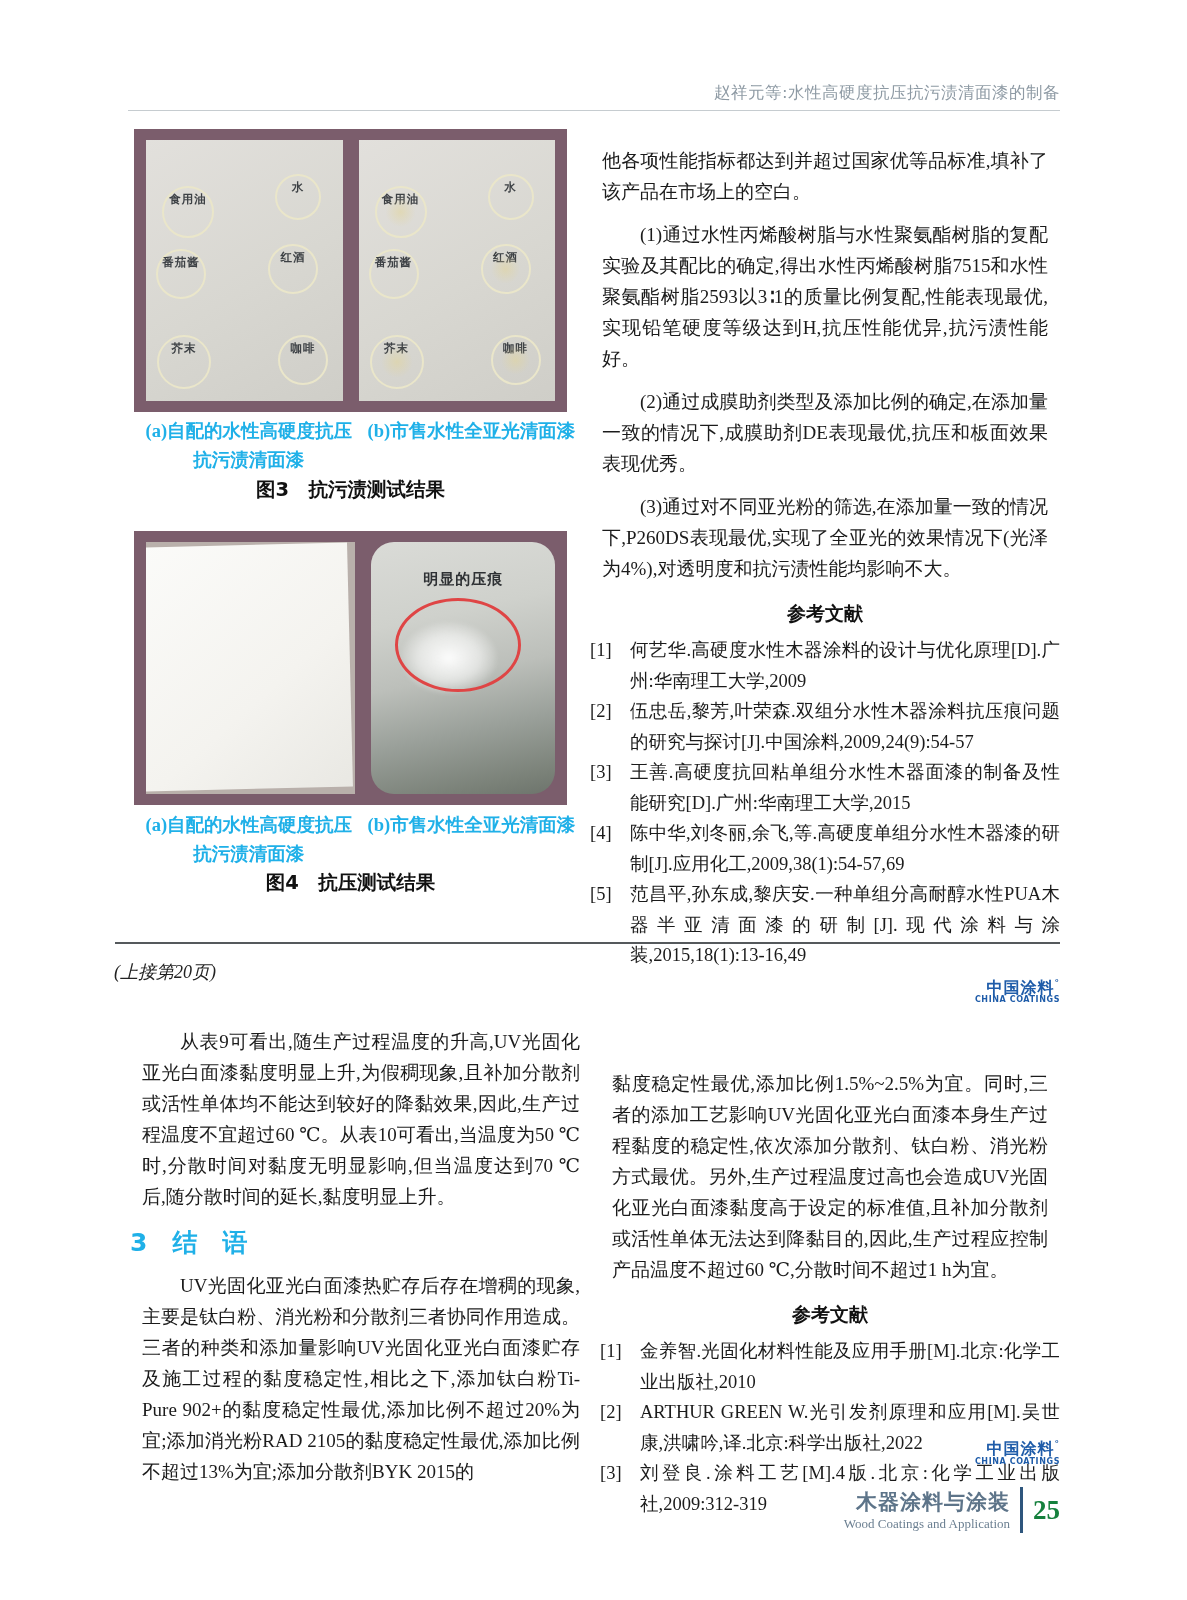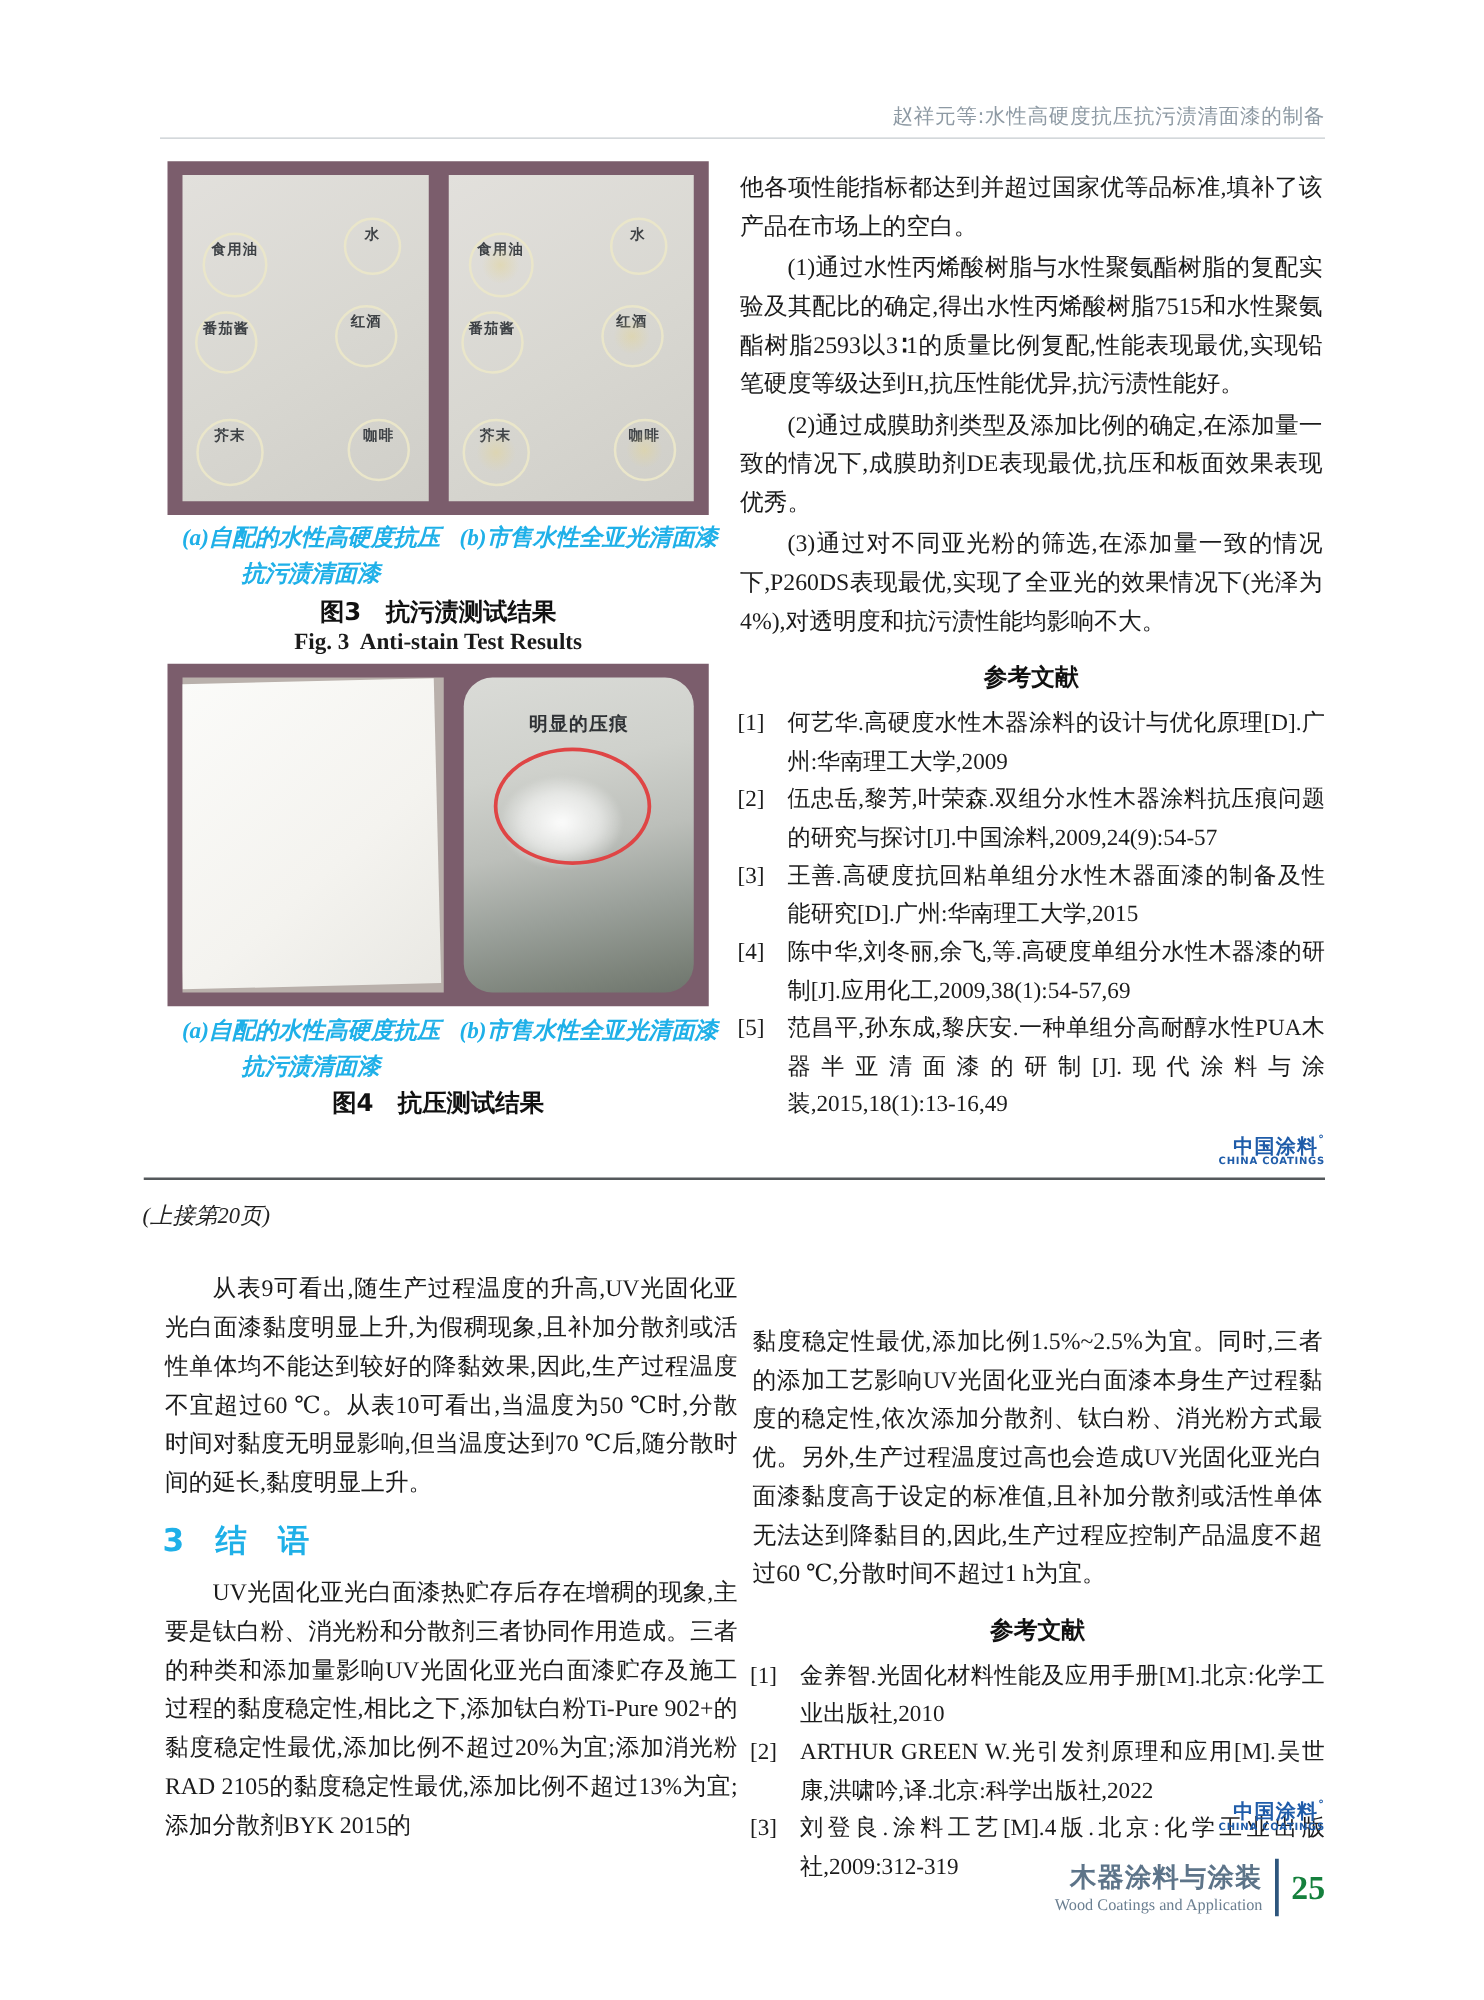--- a/index.html
+++ b/index.html
@@ -72,21 +72,21 @@
     filter:blur(2px);
   }
   .press-ellipse {
     position:absolute; left:24px; top:56px; width:120px; height:88px;
     border:3px solid #df4545; border-radius:50%;
   }
 
   
   .fig-caption {
     position:absolute; left:130px; width:440px; display:flex;
-    font-style:italic; font-weight:bold; color:#1fb0e8;
+    font-weight:bold; color:#1fb0e8;
     font-size:18.5px; line-height:29px;
   }
   #fig3-caption { top:417px; }
   #fig4-caption { top:811px; }
   .cap-a { width:54%; text-align:center; }
   .cap-b { width:46%; text-align:center; white-space:nowrap; }
 
   .fig-title-cn {
     position:absolute; left:134px; width:433px; text-align:center;
     font-family:"DejaVu Sans","Liberation Sans",sans-serif;
@@ -102,21 +102,21 @@
   #fig4-title-en { top:897px; }
 
   
   .col {
     position:absolute; box-sizing:border-box;
     font-size:19px; line-height:31px; text-align:justify;
   }
   #col-top-right   { left:590px; top:133px;  width:470px; }
   #col-bottom-left { left:130px; top:1014px; width:462px; }
   #col-bottom-right{ left:600px; top:1056px; width:460px; }
-  p.para { margin:2px; text-indent:2em; }
+  p.para { margin:12px; text-indent:2em; }
   p.para.no-indent { text-indent:0; }
 
   .refs-title {
     text-align:center; font-weight:bold; margin:14px 0 6px;
     font-size:19px; font-family:"DejaVu Sans","Liberation Sans",sans-serif; color:#111;
   }
   .ref { display:flex; font-size:18.5px; line-height:30.5px; }
   .ref-num { flex:0 0 40px; }
   .ref-text { flex:1; text-align:justify; }
 
@@ -204,21 +204,20 @@
   </div>
 
   <div class="fig-caption" id="fig3-caption">
     <div class="cap-a">
       <div>(a)自配的水性高硬度抗压</div>
       <div>抗污渍清面漆</div>
     </div>
     <div class="cap-b">(b)市售水性全亚光清面漆</div>
   </div>
   <div class="fig-title-cn" id="fig3-title-cn">图3　抗污渍测试结果</div>
-  <div class="fig-title-en" id="fig3-title-en">Fig. 3  Anti-stain Test Results</div>
 
   <div class="fig-frame" id="fig4-frame">
     <div class="board-panel-left">
       <div class="white-board"></div>
     </div>
     <div class="board-panel-right">
       <div class="press-annotation">明显的压痕</div>
       <div class="press-glow"></div>
       <div class="press-ellipse"></div>
     </div>

